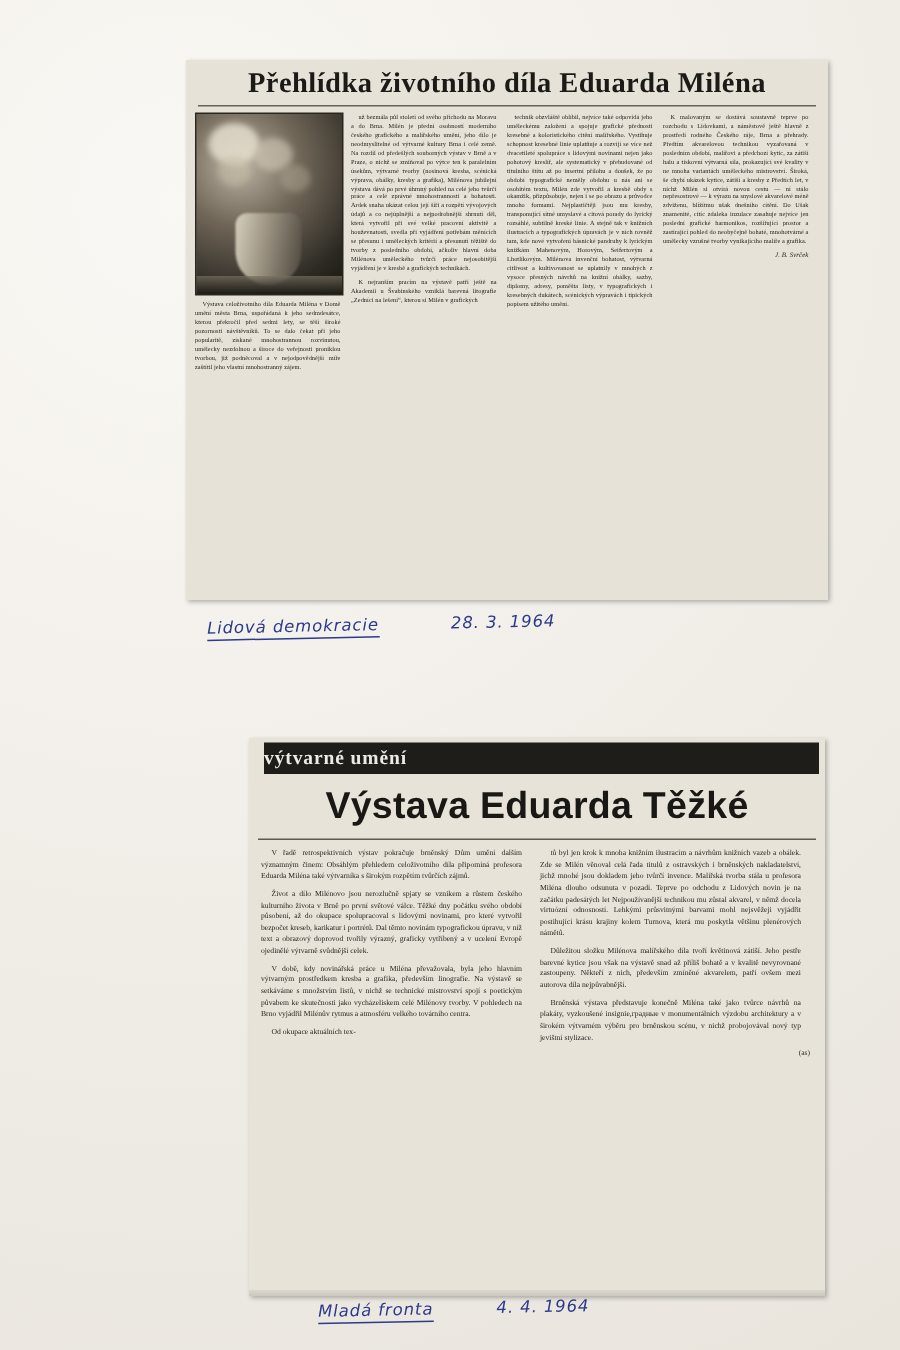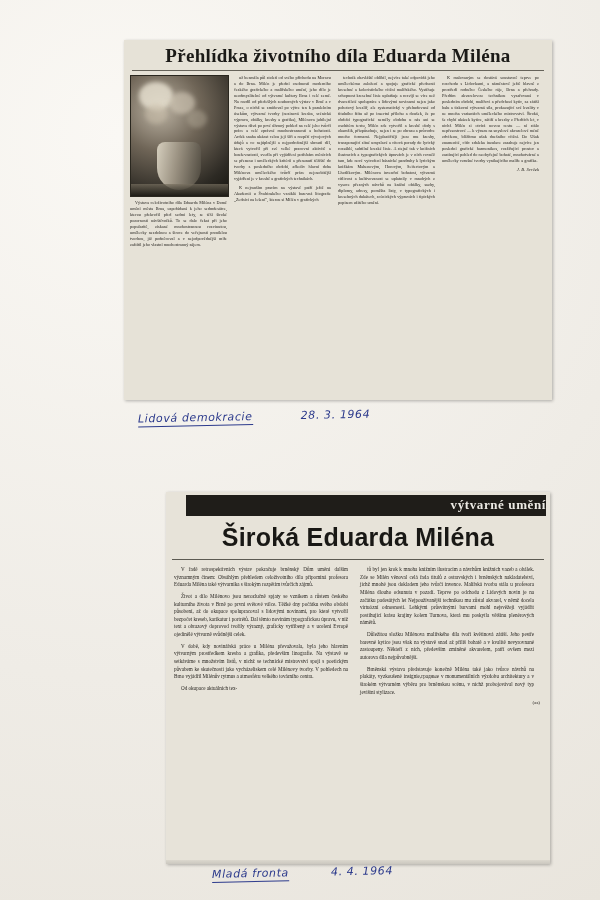--- a/index.html
+++ b/index.html
@@ -138,23 +138,23 @@
     box-sizing: border-box;
     overflow: hidden;
   }
   .rubric {
     background: #1f1d19;
     color: #eceae4;
     font-family: "Liberation Serif", serif;
     font-size: 13px;
     font-weight: bold;
     letter-spacing: .6px;
-    padding: 2px 0 3px 12px;
-    text-align: right;
-    margin: 3px 4px 0 20px;
+    padding: 2px 0 3px 0;
+    text-align: left;
+    margin: 3px 4px 0 10px;
   }
   .clip2 .headline2 {
     font-family: "Liberation Sans", sans-serif;
     font-weight: bold;
     font-size: 25px;
     text-align: center;
     letter-spacing: .2px;
     color: #191815;
     margin: 7px 0 7px 0;
   }
@@ -229,21 +229,21 @@
     </div>
   </div>
 
   <div class="hand" id="note1">
     <span class="u">Lidová demokracie</span>
     <span class="date">28. 3. 1964</span>
   </div>
 
   <div class="clip2">
     <div class="rubric">výtvarné umění</div>
-    <div class="headline2">Široká Eduarda Miléna</div>
+    <div class="headline2">Výstava Eduarda Těžké</div>
     <div class="rule2"></div>
 
     <div class="cols2">
       <div class="col2">
         <p>V řadě retrospektivních výstav pokračuje brněnský Dům umění dalším významným činem: Obsáhlým přehledem celoživotního díla připomíná profesora Eduarda Miléna také výtvarníka s širokým rozpětím tvůrčích zájmů.</p>
         <p>Život a dílo Milénovo jsou nerozlučně spjaty se vznikem a růstem českého kulturního života v Brně po první světové válce. Těžké dny počátku svého období působení, až do okupace spolupracoval s lidovými novinami, pro které vytvořil bezpočet kreseb, karikatur i portrétů. Dal těmto novinám typografickou úpravu, v níž text a obrazový doprovod tvořily výrazný, graficky vytříbený a v ucelení Evropě ojedinělé výtvarně svůdnější celek.</p>
         <p>V době, kdy novinářská práce u Miléna převažovala, byla jeho hlavním výtvarným prostředkem kresba a grafika, především lino­grafie. Na výstavě se setkáváme s množstvím listů, v nichž se technické mistrovství spojí s poetickým půvabem ke skutečnosti jako vycházeliskem celé Milénovy tvorby. V pohledech na Brno vyjádřil Milénův rytmus a atmosféru velkého továrního centra.</p>
         <p>Od okupace aktuálních tex-</p>
       </div>
       <div class="col2">

